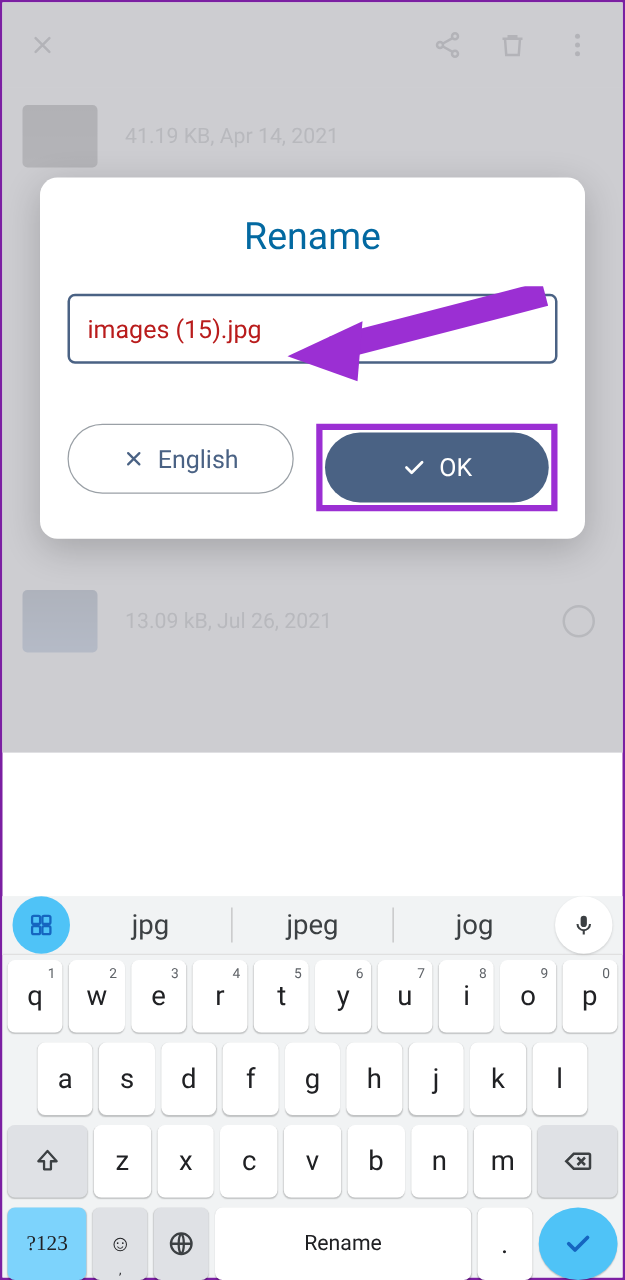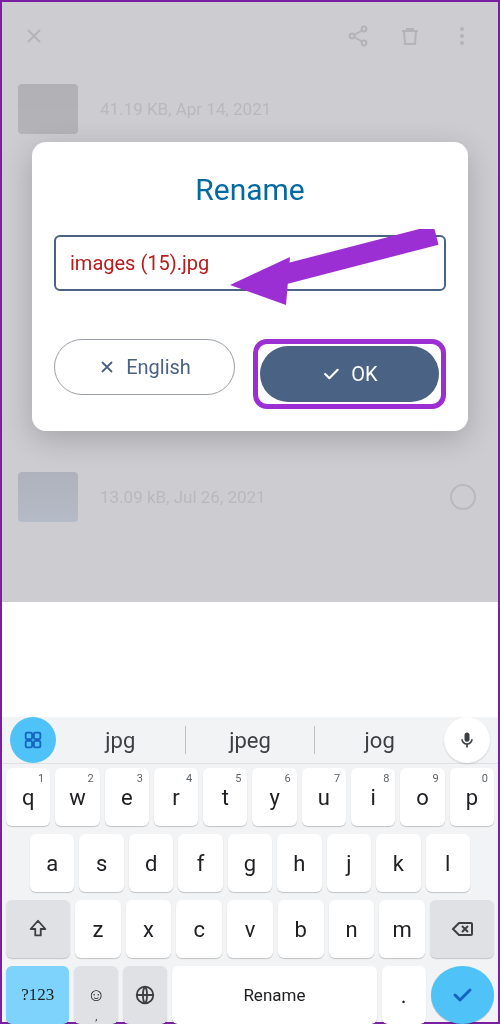--- a/index.html
+++ b/index.html
@@ -28,21 +28,21 @@
   .spacer-row { height: 310px; }
 
   
   .modal { position:absolute; top:140px; left:30px; right:30px; background:#fff; border-radius:14px; padding: 30px 22px 22px; box-shadow: 0 8px 30px rgba(0,0,0,0.2); z-index:4; }
   .modal-title { text-align:center; font-size:30px; color:#0369a1; font-weight:400; margin-bottom:28px; }
   .rename-input { width:100%; border:2px solid #4a6284; border-radius:6px; padding:14px 14px; font-size:20px; color:#b91c1c; outline:none; margin-bottom:48px; }
   .btn-row { display:flex; gap:18px; }
   .btn { flex:1; height:56px; border-radius:999px; display:flex; align-items:center; justify-content:center; font-size:20px; gap:10px; cursor:pointer;}
   .btn-cancel { border:1px solid #9aa0a6; color:#4a6284; background:#fff; }
   .btn-ok { background:#4a6284; color:#fff; border:none; }
-  .ok-wrap { border:5px solid #9b2fd3; border-radius:14px; padding:2px; flex:1; display:flex; }
+  .ok-wrap { border:5px solid #9b2fd3; border-radius:0; padding:2px; flex:1; display:flex; }
   .ok-wrap .btn { flex:1; }
 
   
   .arrow-ann { position:absolute; top:-6px; left:172px; width:220px; height:90px; z-index:5; pointer-events:none;}
 
   
   .kbd { position:absolute; left:0; right:0; bottom:0; height:305px; background:#f1f3f4; z-index:3; display:flex; flex-direction:column; }
   .sugg { height:58px; display:flex; align-items:center; padding:0 8px; background:#f1f3f4; border-bottom:1px solid #e0e0e0;}
   .sugg-chip { width:46px;height:46px;border-radius:50%;background:#4fc3f7;display:flex;align-items:center;justify-content:center; color:#1565c0;flex-shrink:0;}
   .sugg-item { flex:1; text-align:center; font-size:22px; color:#3c4043; position:relative; }

